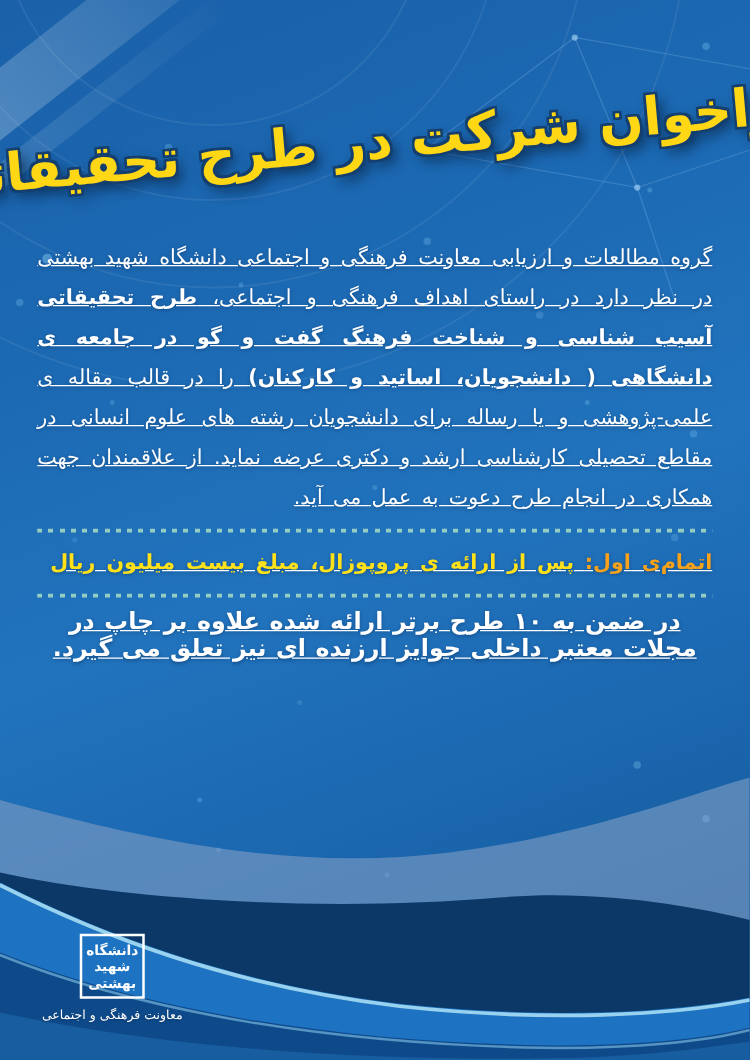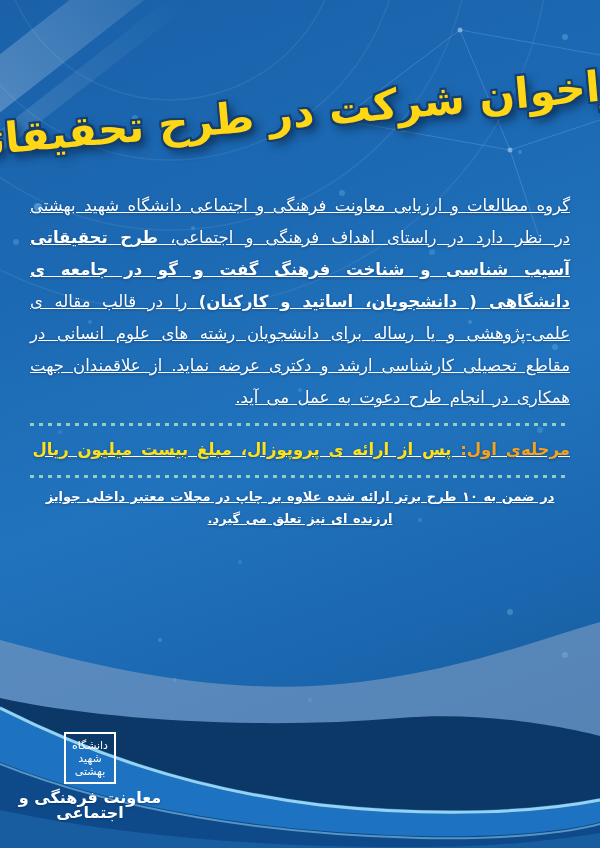--- a/index.html
+++ b/index.html
@@ -53,36 +53,36 @@
     height:3px;margin:9px 0 8px;
     background:repeating-linear-gradient(90deg,#a9ddc4 0 4px,transparent 4px 9px);
     opacity:.85;border:none;
   }
   .support{margin-bottom:4px !important;}
   .stage{font-weight:bold;}
   .stage-label{color:#f7a21b;}
   .stage-text{color:#ffe11a;margin-top:20px;}
   .stage-note{color:#ffffff;font-weight:bold;}
   .footnote{
-    font-size:13px;font-weight:bold;text-align:center;line-height:22px;
+    font-size:19px;font-weight:bold;text-align:center;line-height:22px;
     word-spacing:1px;
   }
   
   .footer{position:absolute;left:16px;bottom:28px;width:148px;z-index:4;
     color:#fff;text-align:center;}
   .seal{
     width:52px;height:52px;margin:0 auto 6px;border:2px solid #ffffff;
     box-sizing:border-box;display:flex;align-items:center;justify-content:center;
     overflow:hidden;
   }
   .seal span{
-    font-size:11px;font-weight:normal;line-height:13px;color:#ffffff;
+    font-size:11px;font-weight:bold;line-height:13px;color:#ffffff;
     display:block;padding:1px;word-spacing:100px; 
   }
-  .org{font-size:16px;line-height:15px;font-weight:bold;
+  .org{font-size:10px;line-height:15px;font-weight:normal;
     text-shadow:0 1px 2px rgba(8,40,80,.5);}
 </style>
 </head>
 <body>
 
 <div class="poster">
 
   <div class="decor streak-a"></div>
   <div class="decor streak-b"></div>
 
@@ -154,21 +154,21 @@
     <h1>فراخوان شرکت در طرح تحقیقاتی</h1>
   </div>
 
   <div class="content">
 
     <p><span>گروه مطالعات و ارزیابی معاونت فرهنگی و اجتماعی دانشگاه شهید بهشتی در نظر دارد در راستای اهداف فرهنگی و اجتماعی، </span><span class="hl">طرح تحقیقاتی آسیب شناسی و شناخت فرهنگ گفت و گو در جامعه ی دانشگاهی ( دانشجویان، اساتید و کارکنان)</span><span> را در قالب مقاله ی علمی-پژوهشی و یا رساله برای دانشجویان رشته های علوم انسانی در مقاطع تحصیلی کارشناسی ارشد و دکتری عرضه نماید. از علاقمندان جهت همکاری در انجام طرح دعوت به عمل می آید.</span></p>
 
     <div class="divider"></div>
 
 
-    <p class="stage"><span class="stage-label">مرحله‌ی اول:</span><span class="stage-text"> پس از ارائه ی پروپوزال، مبلغ بیست میلیون ریال</span></p>
+    <p class="stage"><span class="stage-label">اتمام‌ی اول:</span><span class="stage-text"> پس از ارائه ی پروپوزال، مبلغ بیست میلیون ریال</span></p>
 
 
     <div class="divider"></div>
 
     <p class="footnote">در ضمن به ۱۰ طرح برتر ارائه شده علاوه بر چاپ در مجلات معتبر داخلی جوایز ارزنده ای نیز تعلق می گیرد.</p>
   </div>
 
   <div class="footer">
     <div class="seal">
       <span>دانشگاه شهید بهشتی</span>

